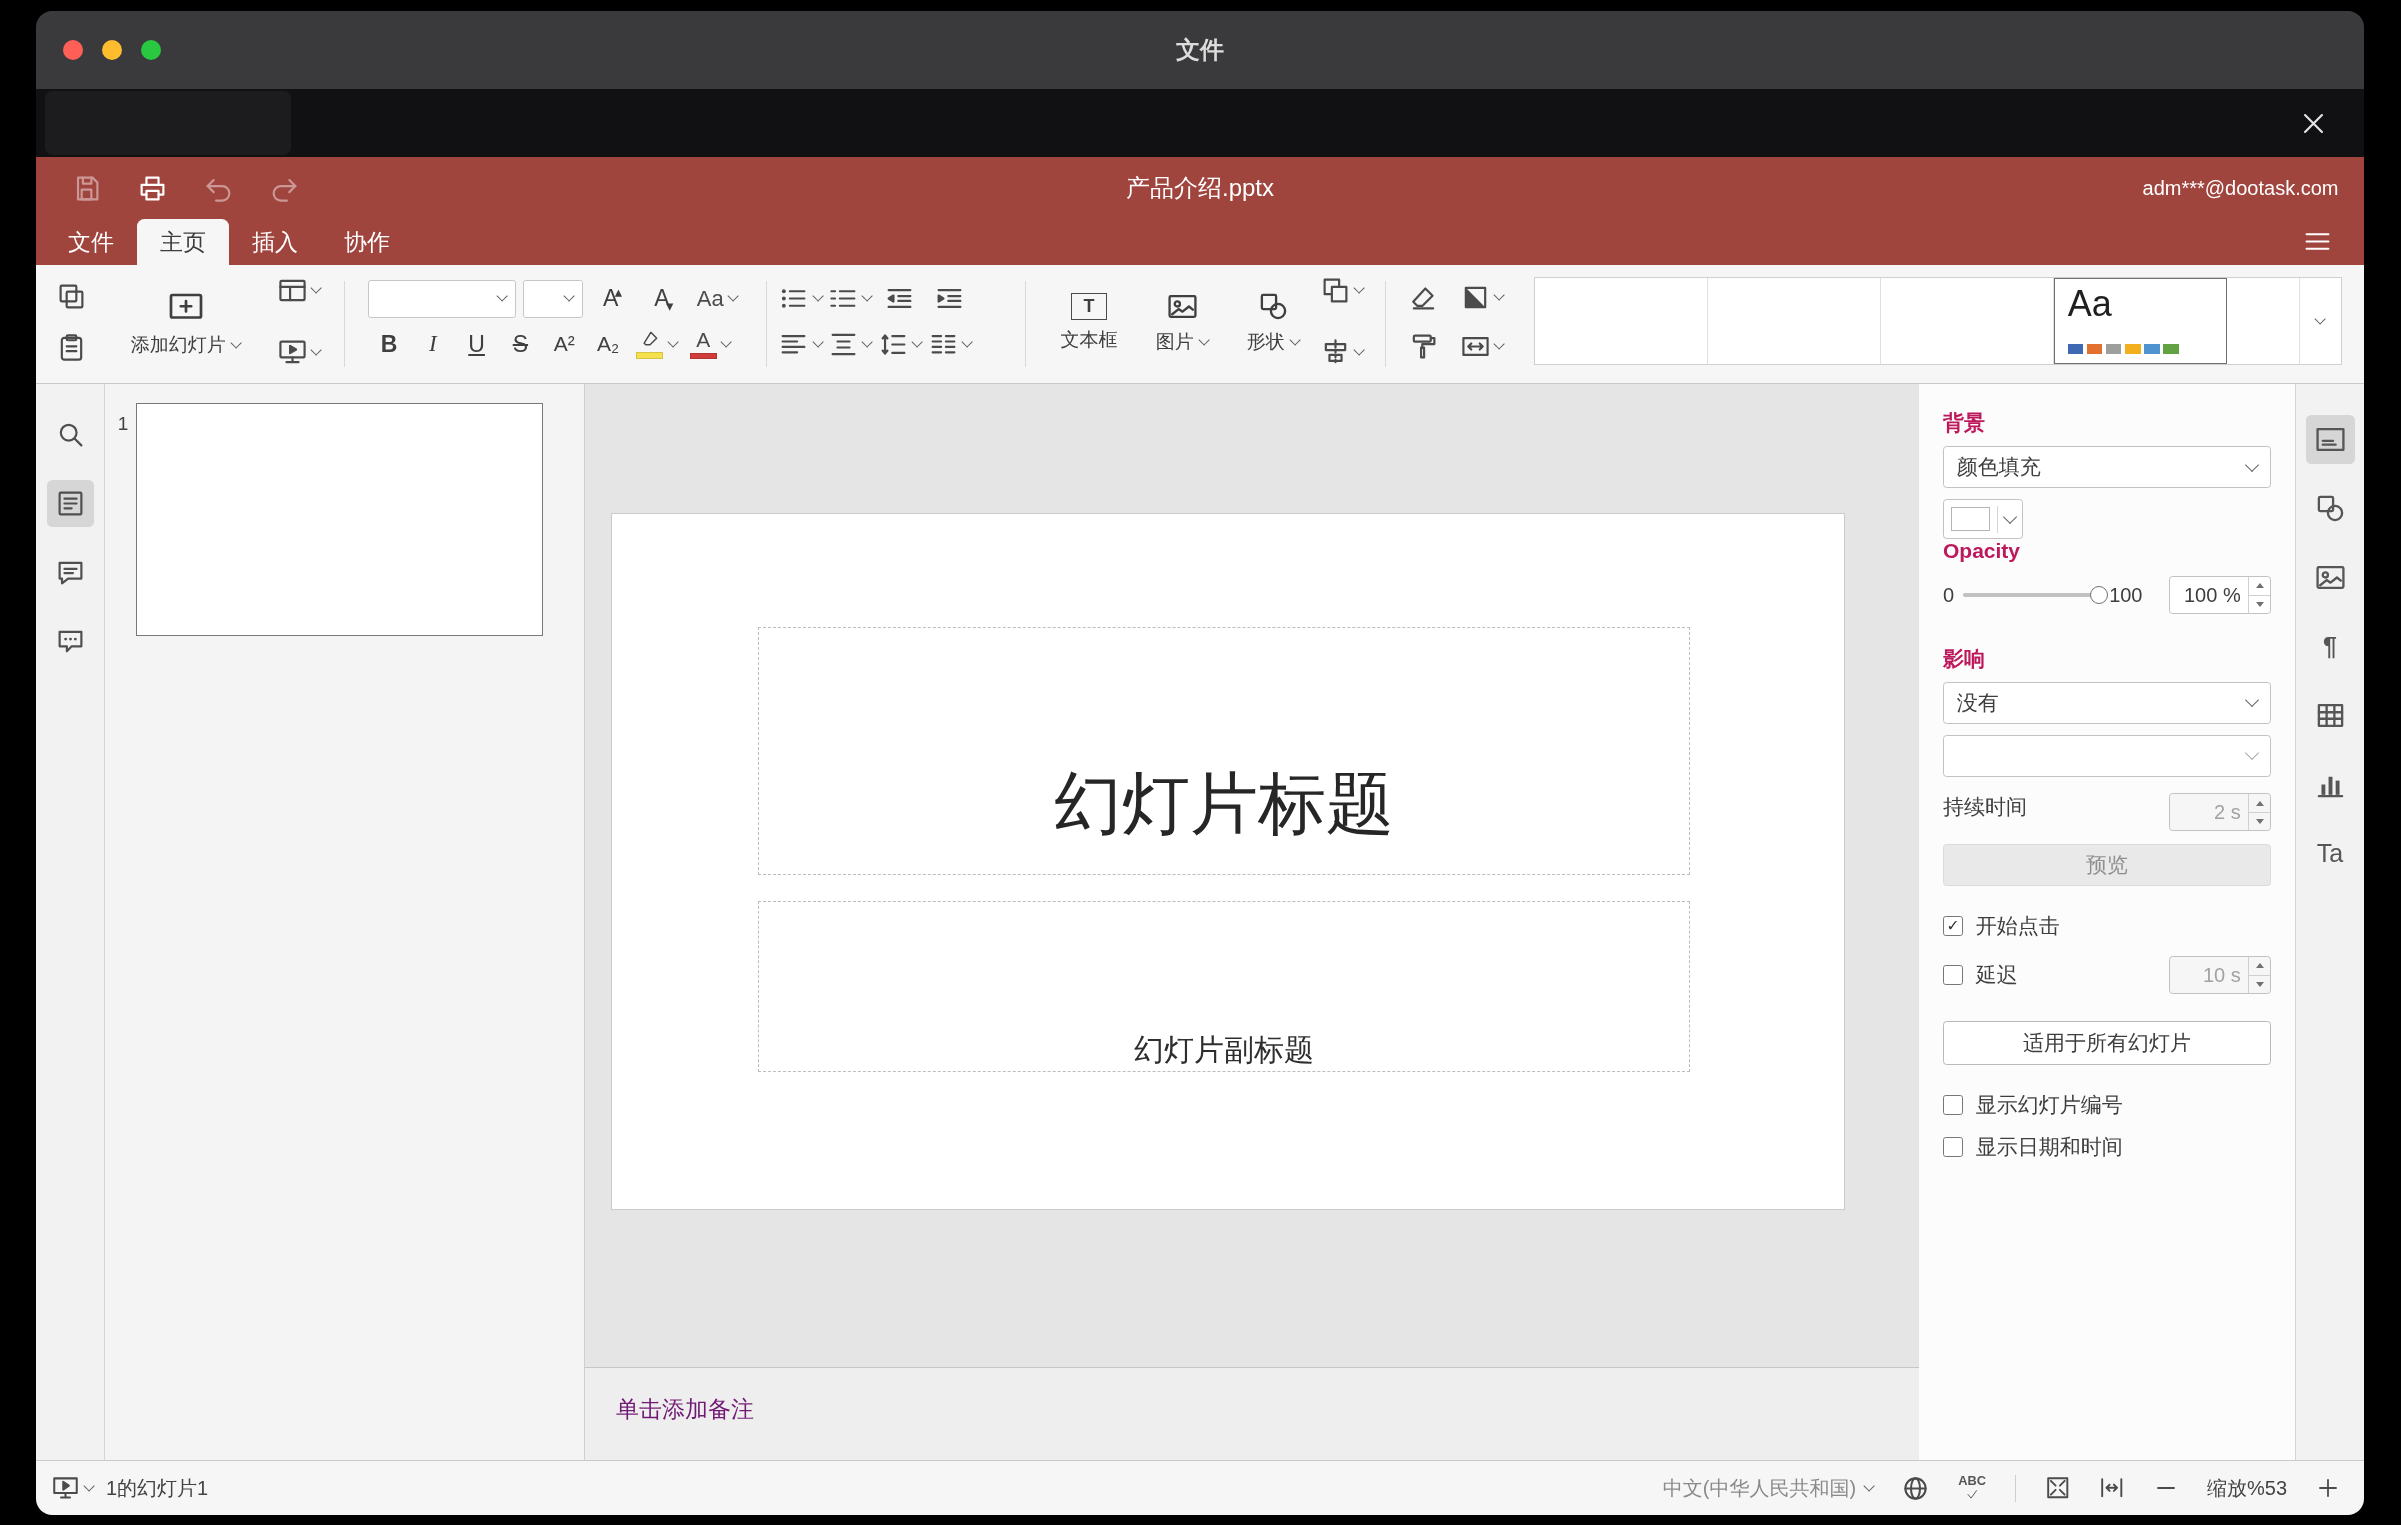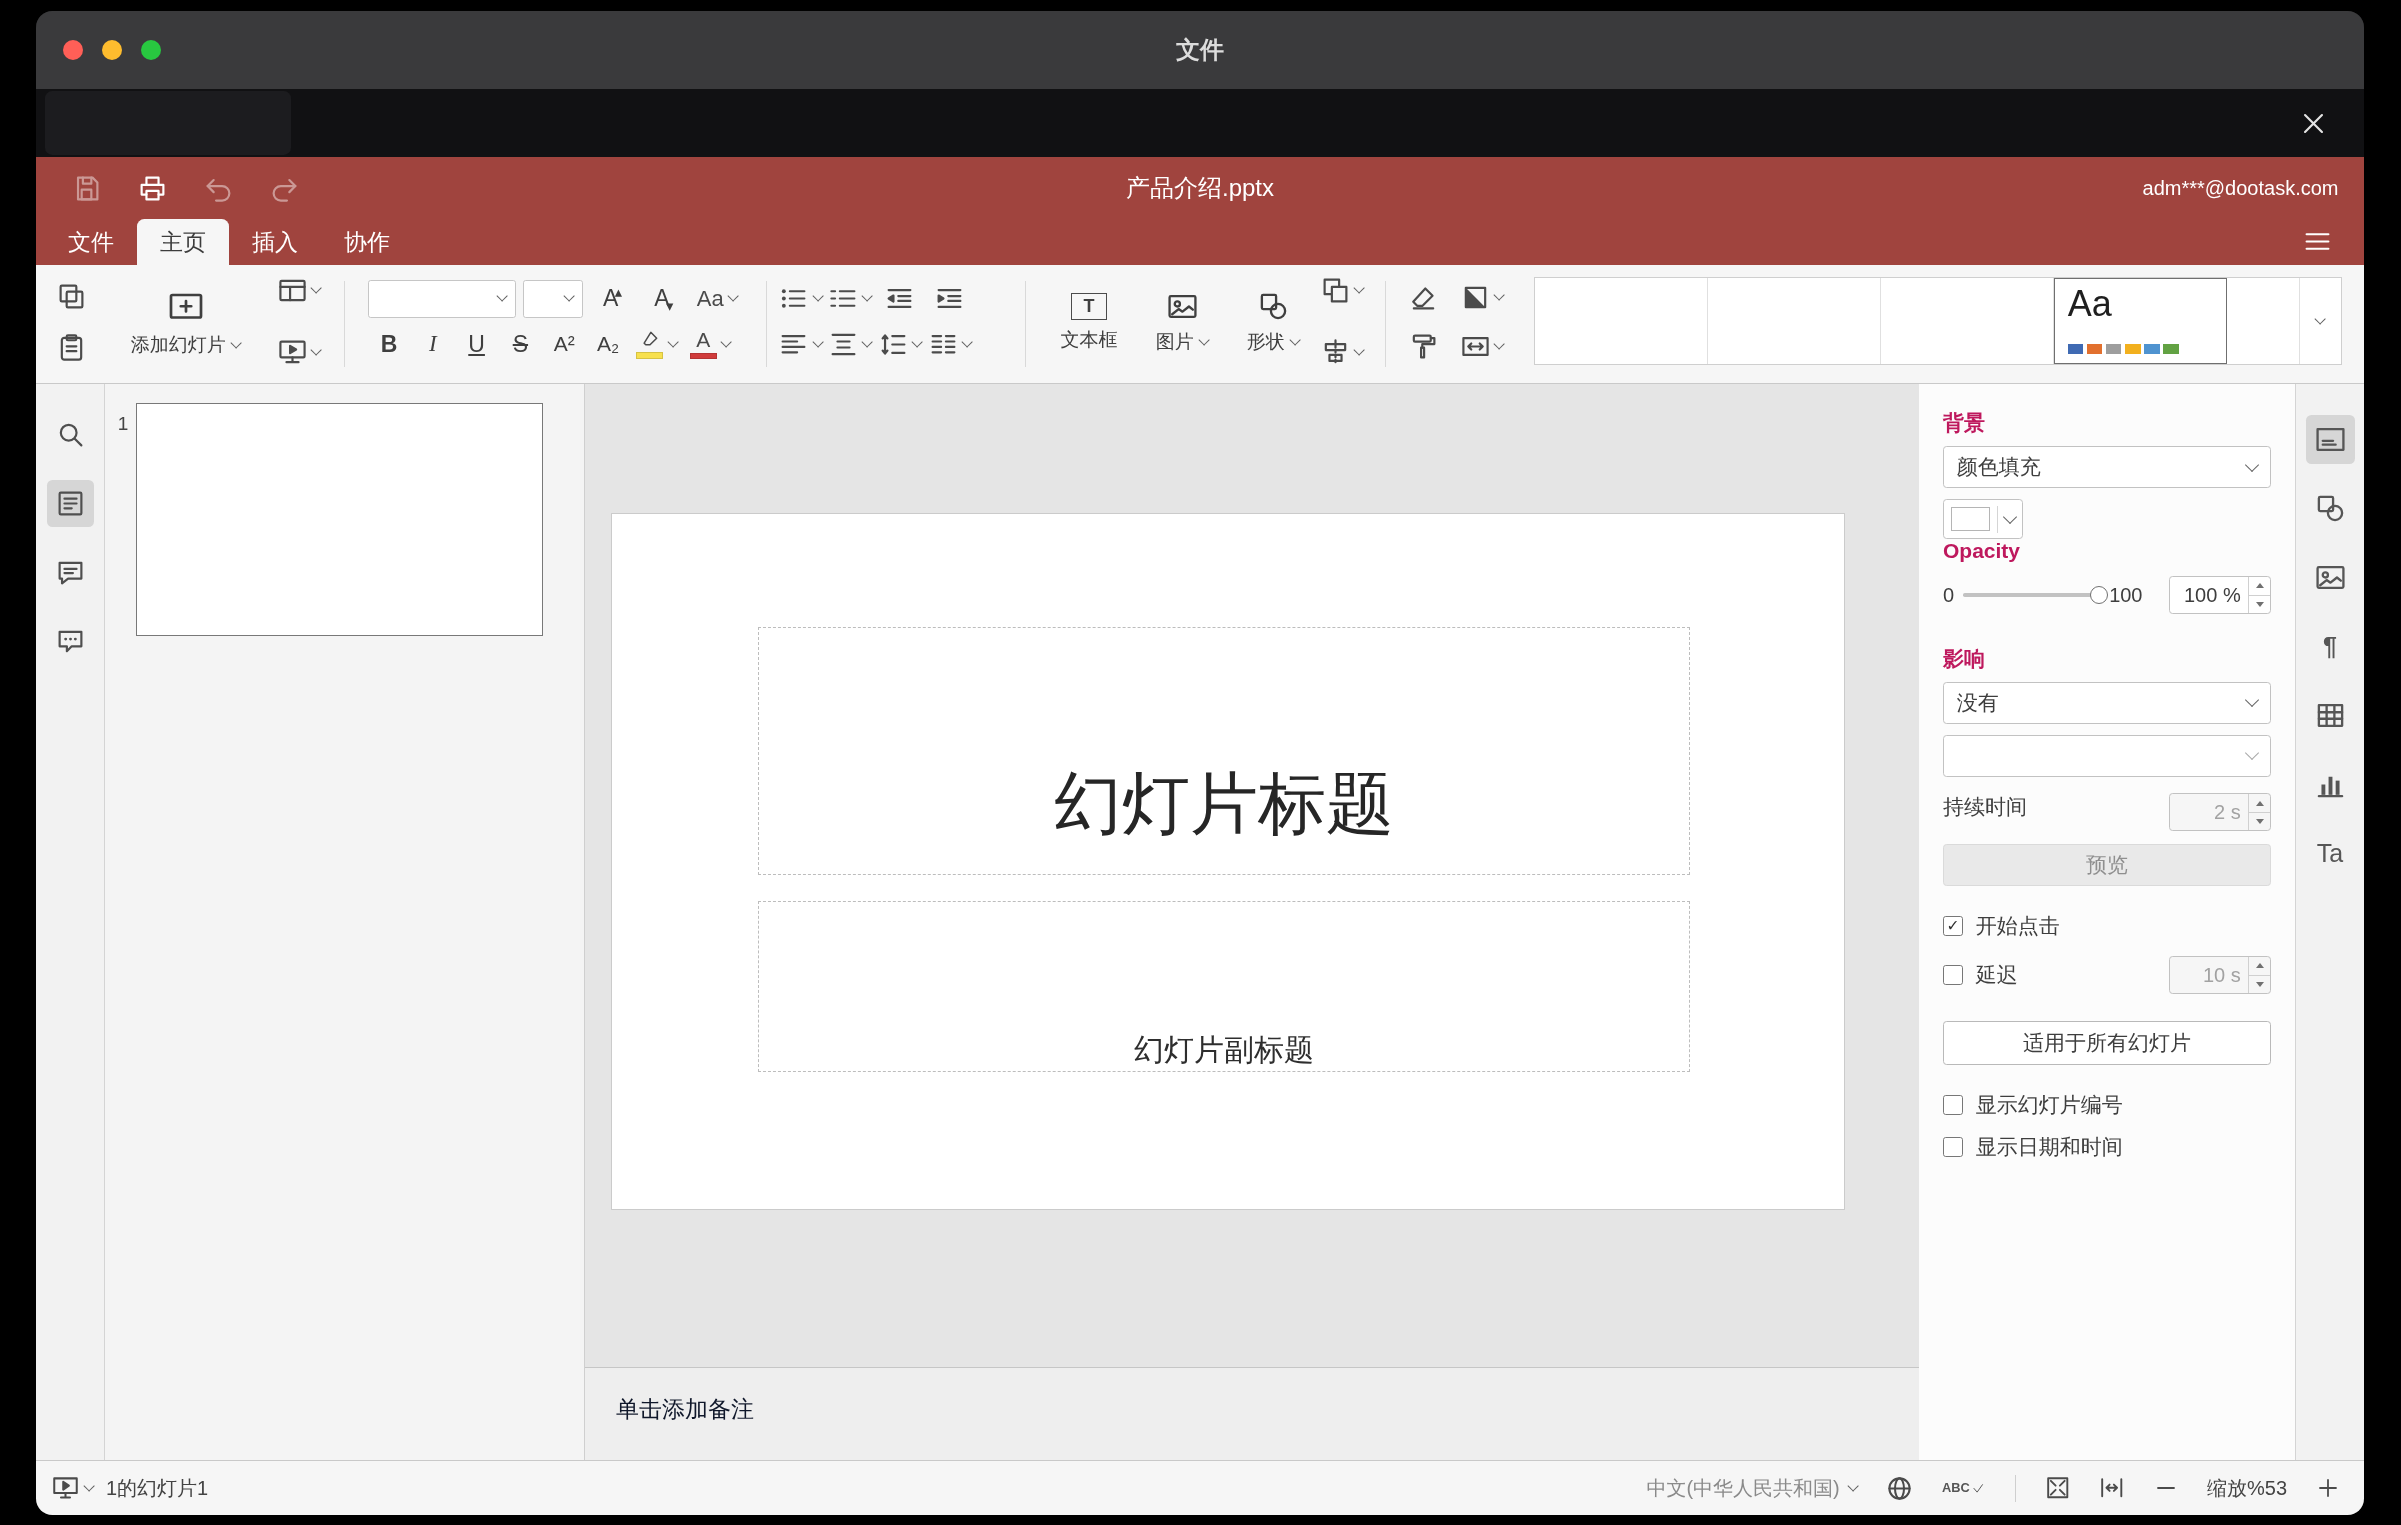--- a/index.html
+++ b/index.html
@@ -67,21 +67,21 @@
 .thumbs{width:480px;background:#f4f4f4;border-right:0.9px solid #cfcfcf;position:relative;flex:none}
 .tnum{position:absolute;left:12.8px;top:29px;font-size:19px;color:#444}
 .tslide{position:absolute;left:31px;top:19px;width:407px;height:233px;background:#fff;border:1.8px solid #787878}
 .canvas{flex:1;background:#e5e5e5;position:relative;min-width:0}
 .slide{position:absolute;left:27px;top:130px;width:1232px;height:695px;background:#fff;box-shadow:0 0 0 0.9px #c8c8c8}
 .ph{position:absolute;left:146px;width:932px;border:1.8px dashed #bdbdbd;display:flex;justify-content:center}
 .ph.t{top:113px;height:248px;align-items:flex-end;padding-bottom:24px}
 .ph.st{top:387px;height:171px;align-items:flex-end;padding-top:9px}
 .title-text{font-size:68px;color:#262626}
 .sub-text{font-size:30px;color:#2e2e2e}
-.notes{position:absolute;left:0;right:0;bottom:0;height:93px;background:#eeeeee;border-top:0.9px solid #c6c6c6;padding:25.5px 0 0 31px;font-size:23px;color:#0f172a}
+.notes{position:absolute;left:0;right:0;bottom:0;height:93px;background:#eeeeee;border-top:0.9px solid #c6c6c6;padding:25.5px 0 0 31px;font-size:23px;color:#701a75}
 
 .settings{width:377px;background:#fcfcfc;border-right:0.9px solid #d4d4d4;padding:18px 24px 0;color:#3e3e3e;flex:none}
 .s-label{font-size:21px;font-weight:700;color:#be185d}
 .mt8{margin-top:7.3px}.mt10{margin-top:9px}.mt12{margin-top:11px}.mt14{margin-top:12.8px}.mt16{margin-top:14.6px}.mt18{margin-top:16.4px}.mt24{}.mt28{margin-top:25.5px}.mt30{margin-top:27px}.mt34{margin-top:31px}
 .select{height:42px;border:0.9px solid #c2c2c2;border-radius:3.6px;background:#fff;display:flex;align-items:center;padding:0 12.8px;font-size:21px;color:#3e3e3e}
 .chvd{width:10px;height:10px;border-right:1.8px solid #666;border-bottom:1.8px solid #666;transform:rotate(45deg);margin-top:-5.5px;flex:none}
 .select .chvd{margin-left:auto}
 .swatchsel{width:80px;height:40px;border:0.9px solid #c2c2c2;border-radius:3.6px;background:#fff;display:flex;align-items:center}
 .swatch{flex:1;height:24px;margin:0 7.3px;background:#fff;border:0.9px solid #b5b5b5}
 .swdiv{width:0.9px;height:27px;background:#d5d5d5}
@@ -106,21 +106,21 @@
 
 .rstrip{width:68px;background:#f2f2f2;display:flex;flex-direction:column;align-items:center;padding-top:31px;gap:20px;flex:none}
 .rbtn{width:49px;height:49px;border-radius:5.5px;display:flex;align-items:center;justify-content:center;color:#565656}
 .rbtn.active{background:#d6d6d6}
 .rglyph{font-size:25px;color:#565656;font-weight:700}
 
 .statusbar{height:55px;background:#f6f6f6;border-top:0.9px solid #c9c9c9;display:flex;align-items:center;flex:none;font-size:20px;color:#444}
 .sb-left{display:flex;align-items:center;gap:12.8px;padding-left:16.4px}
 .sb-right{margin-left:auto;display:flex;align-items:center;gap:29px;padding-right:24px}
 .sbsep{width:0.9px;height:27px;background:#cfcfcf}
-.abc{display:flex;align-items:center;color:#555;line-height:1}
+.abc{display:flex;flex-direction:column;align-items:center;color:#555;line-height:1}
 .abc b{font-size:12.8px;font-weight:700}
 </style>
 </head>
 <body>
 
 <div class="screen">
   <div class="window">
 
     <div class="titlebar">
       <div class="lights">

